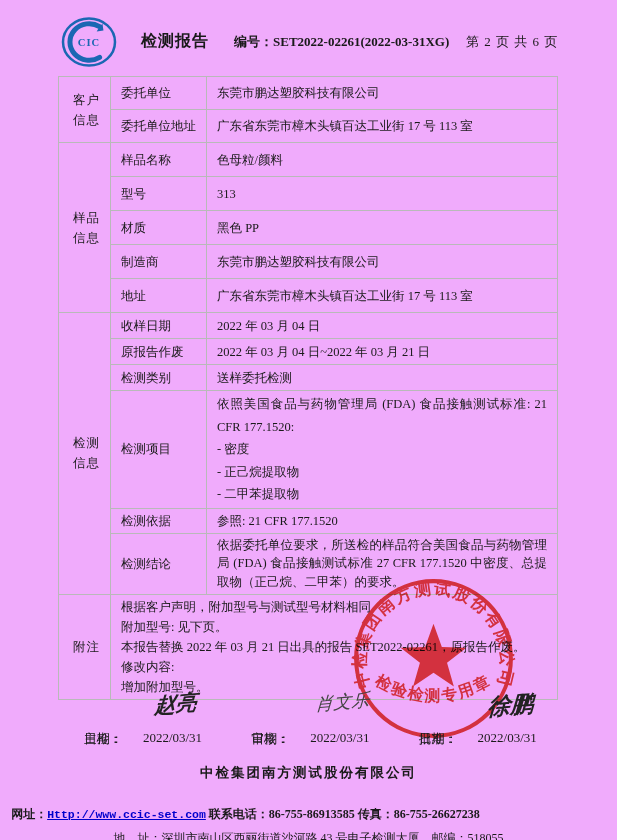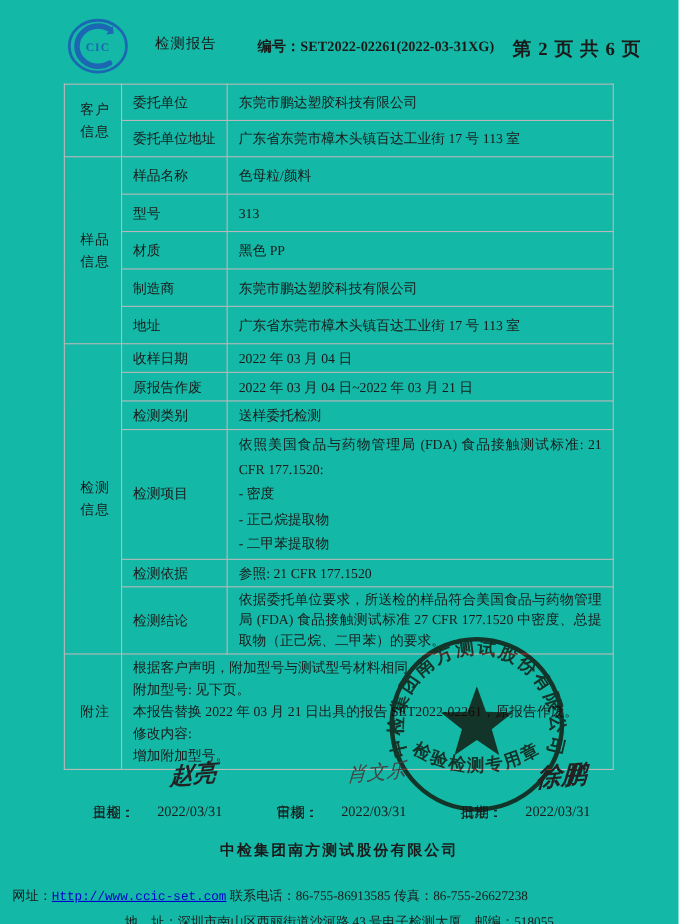--- a/index.html
+++ b/index.html
@@ -3,27 +3,27 @@
 <meta charset="utf-8">
 <style>
   html,body{margin:0;padding:0;background:#ffffff;}
   body{
     width:617px;height:840px;
     font-family:"Liberation Serif","DejaVu Serif",serif;
     color:#1a1a1a;
     position:relative;
     overflow:hidden;
   }
-  .page{position:relative;width:617px;height:840px;background:#14b8a6;}
+  .page{position:relative;width:617px;height:840px;background:#f0abfc;}
 
   
   .logo{position:absolute;left:60px;top:16px;width:58px;height:52px;}
-  .hdr-title{position:absolute;left:141px;top:31px;font-size:13px;font-weight:normal;letter-spacing:1px;}
+  .hdr-title{position:absolute;left:141px;top:31px;font-size:16px;font-weight:bold;letter-spacing:1px;}
   .hdr-no{position:absolute;left:234px;top:33px;font-size:13px;font-weight:bold;}
-  .hdr-page{position:absolute;left:466px;top:33px;font-size:17px;font-weight:bold;letter-spacing:1px;white-space:nowrap;}
+  .hdr-page{position:absolute;left:466px;top:33px;font-size:13px;font-weight:normal;letter-spacing:1px;white-space:nowrap;}
 
   
   table.report{
     position:absolute;left:58px;top:76px;width:500px;
     border-collapse:collapse;table-layout:fixed;
     font-size:12.5px;
   }
   table.report td{
     border:1px solid #b9b9b9;
     padding:2px 10px;
@@ -58,21 +58,21 @@
     color:#222;white-space:nowrap;
   }
   .daterow{position:absolute;left:58px;top:730px;width:502px;display:flex;}
   .datecol{flex:1;position:relative;height:20px;}
   .datecol .dlab{position:absolute;left:26px;top:0;font-size:13px;}
   .datecol .dval{position:absolute;left:62px;top:0;width:105px;text-align:center;font-size:13px;}
 
   
   .f-company{position:absolute;left:0;top:764px;width:617px;text-align:center;font-size:13.5px;font-weight:bold;letter-spacing:2px;}
   .f-addr{position:absolute;left:0;top:790px;width:617px;text-align:center;font-size:12px;margin-top:40px;}
-  .f-web{position:absolute;left:0;top:806px;width:491px;text-align:center;font-size:12px;}
+  .f-web{position:absolute;left:0;top:806px;width:491px;text-align:center;font-size:12px;font-weight:bold;}
   .weblink{color:#0000cc;text-decoration:underline;font-family:"Liberation Mono","DejaVu Sans Mono",monospace;font-size:11.5px;cursor:pointer;}
 </style>
 </head>
 <body>
 
 <div class="page">
 
   <svg class="logo" viewBox="0 0 60 54">
     <ellipse cx="30" cy="27" rx="27" ry="24.5" fill="none" stroke="#1b67b3" stroke-width="2.6"></ellipse>
     <path d="M 41,11 A 20,19 0 1 0 41,43" fill="none" stroke="#1b67b3" stroke-width="5.2" stroke-linecap="round"></path>

